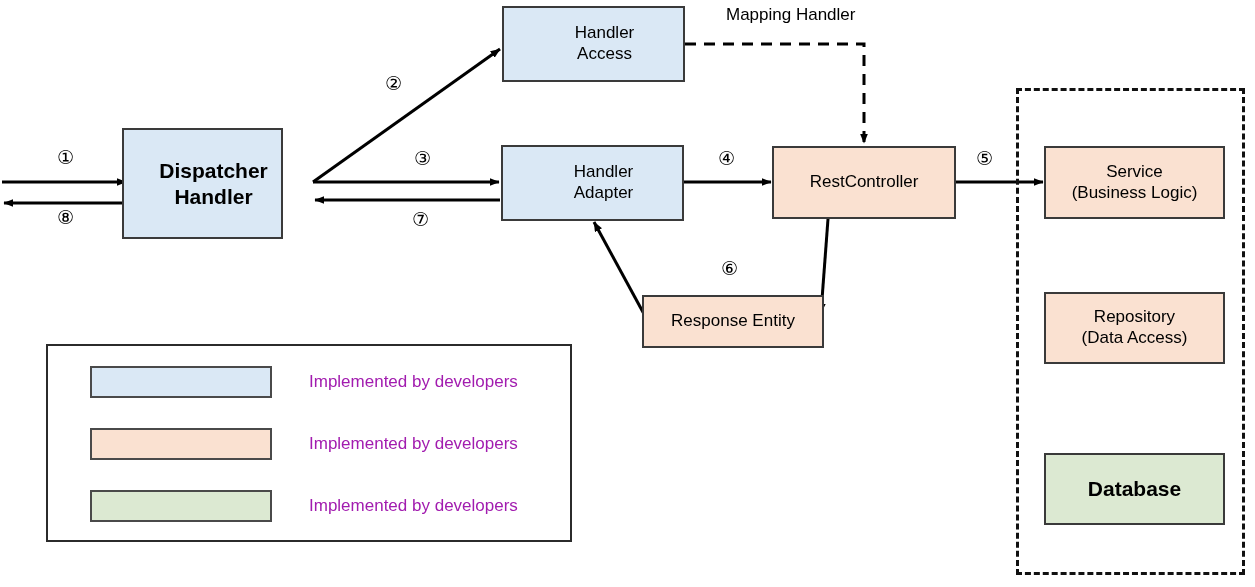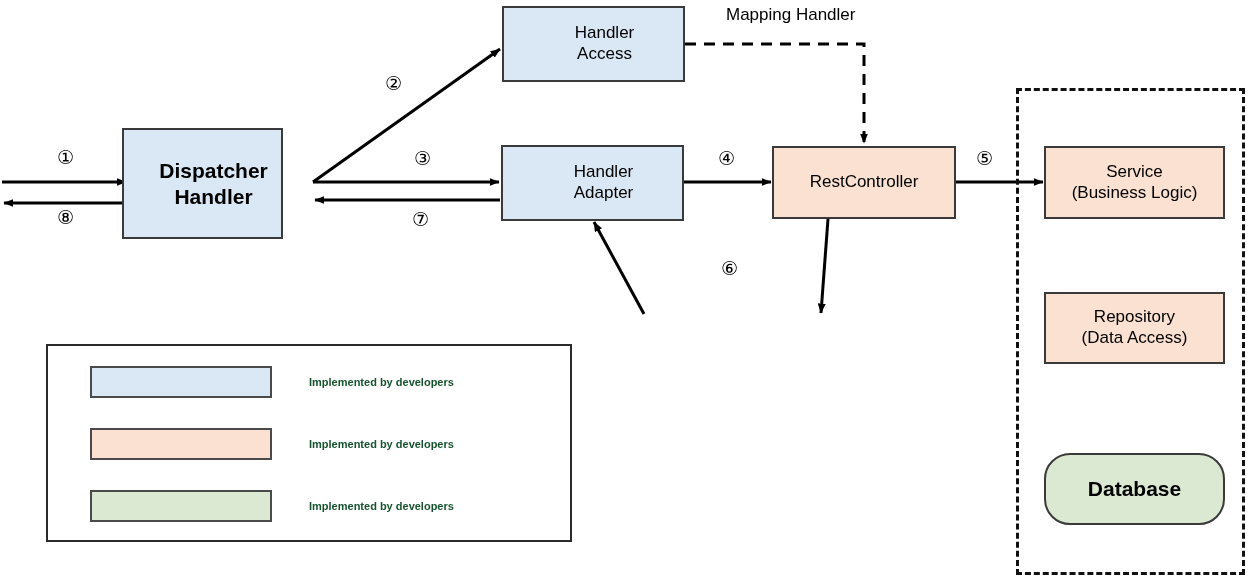--- a/index.html
+++ b/index.html
@@ -15,21 +15,21 @@
   .bold{font-weight:bold;font-size:21px;}
 
   .group-box{position:absolute;box-sizing:border-box;border:3px dashed #111;background:transparent;}
 
   .caption{position:absolute;font-size:17px;color:#000;white-space:nowrap;}
   .step{position:absolute;font-size:19px;color:#000;line-height:1;}
 
   .legend-box{position:absolute;box-sizing:border-box;border:2px solid #2b2b2b;background:#fff;}
   .legend-row{position:absolute;display:flex;align-items:center;}
   .legend-swatch{width:182px;height:32px;box-sizing:border-box;border:2px solid #4a4a4a;}
-  .legend-label{margin-left:37px;font-size:11px;color:#14532d;white-space:nowrap;font-weight:bold;}
+  .legend-label{margin-left:37px;font-size:17px;color:#a21caf;white-space:nowrap;}
 
   svg.edges{position:absolute;left:0;top:0;width:1255px;height:587px;pointer-events:none;}
 </style>
 </head>
 <body>
 
 <div id="canvas">
 
   <svg class="edges" viewBox="0 0 1255 587">
     <defs>
@@ -77,38 +77,41 @@
     <span>
       <span>Handler</span><br>
       <span>Adapter</span>
     </span>
   </div>
 
   <div class="node fill-peach" style="left:772px;top:146px;width:184px;height:73px;">
     <span>RestController</span>
   </div>
 
+  <div class="node fill-peach" style="left:642px;top:295px;width:182px;height:53px;">
+    <span>Response Entity</span>
+  </div>
 
   <div class="group-box" style="left:1016px;top:88px;width:229px;height:487px;"></div>
 
   <div class="node fill-peach" style="left:1044px;top:292px;width:181px;height:72px;">
     <span>
       <span>Repository</span><br>
       <span>(Data Access)</span>
     </span>
   </div>
 
   <div class="node fill-peach" style="left:1044px;top:146px;width:181px;height:73px;">
     <span>
       <span>Service</span><br>
       <span>(Business Logic)</span>
     </span>
   </div>
 
-  <div class="node fill-green bold" style="left:1044px;top:453px;width:181px;height:72px;border-radius:26px;">
+  <div class="node fill-green bold" style="left:1044px;top:453px;width:181px;height:72px;">
     <span>Database</span>
   </div>
 
   <div class="caption" style="left:726px;top:5px;">Mapping Handler</div>
 
   <div class="step" style="left:57px;top:148px;">①</div>
   <div class="step" style="left:385px;top:74px;">②</div>
   <div class="step" style="left:414px;top:149px;">③</div>
   <div class="step" style="left:718px;top:149px;">④</div>
   <div class="step" style="left:976px;top:149px;">⑤</div>

